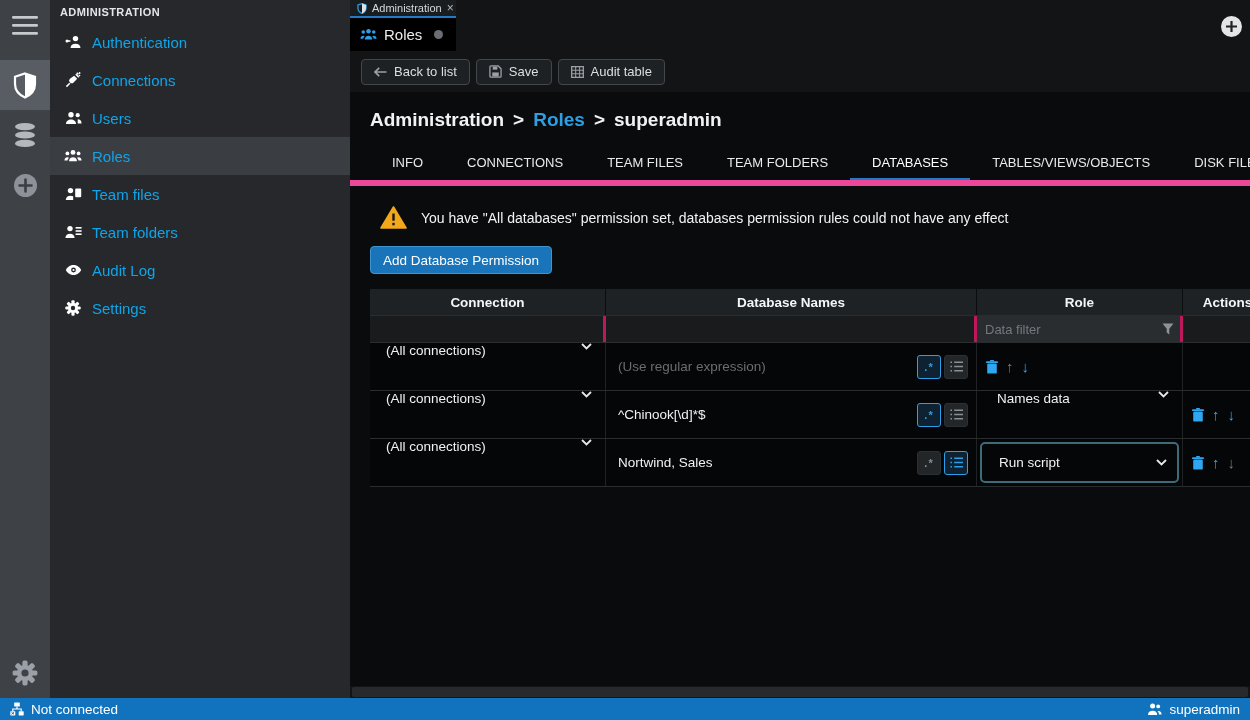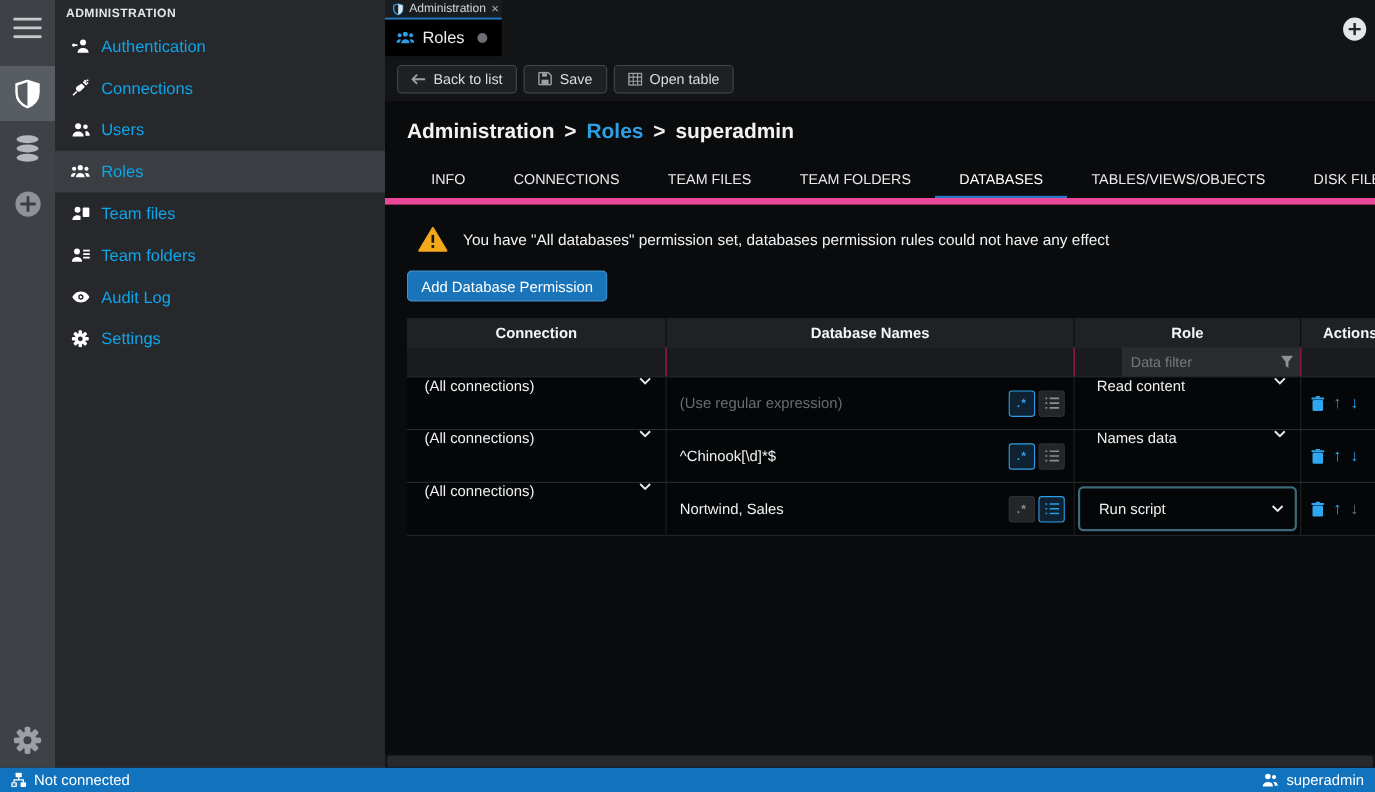--- a/index.html
+++ b/index.html
@@ -51,21 +51,21 @@
   .warnrow { display:flex; align-items:center; gap:14px; margin:20px 0 0 30px; font-size:14px; color:#f2f3f4; }
   .addbtn { margin:17px 0 0 20px; height:28px; padding:0 12px; background:#1a74ba; border:1px solid #3f93d0;
             border-radius:4px; color:#fff; font-size:13.5px; display:inline-flex; align-items:center; cursor:pointer; }
 
   .table { margin:15px 0 0 20px; width:903px; border-bottom:1px solid #2a2d30; }
   .tgrid { display:grid; grid-template-columns:236px 371px 206px 90px; }
   .thead { background:#1f2224; }
   .th { height:26px; display:flex; align-items:center; justify-content:center; font-size:13.5px; font-weight:bold;
         color:#f4f5f6; border-right:1px solid #0b0c0d; overflow:hidden; white-space:nowrap; }
   .tfilter { background:#191b1d; border-top:1px solid #2a2d30; }
-  .tf-cell { height:26px; border-right:1px solid #be185d; position:relative;padding-left:43px; }
+  .tf-cell { height:26px; border-right:3px solid #be185d; position:relative; }
   .filter-input { width:100%; height:100%; background:#2a2d30; border:none; outline:none;
                   padding:0 24px 0 8px; color:#c9cdd1; font-size:13px; font-family:"Liberation Sans",sans-serif; }
   .filter-input::placeholder { color:#74797d; }
   .funnel { position:absolute; right:6px; top:7px; }
 
   .trow { background:#050607; border-top:1px solid #2a2d30; height:48px; }
   .td { border-right:1px solid #202224; display:flex; align-items:center; overflow:hidden; }
   .sel { flex:1; height:100%; display:flex; align-items:flex-start; justify-content:space-between;
          padding:0 13px 0 16px; font-size:13.5px; color:#f0f1f2; cursor:pointer; white-space:nowrap; }
   .db-cell { padding:0 8px 0 12px; }
@@ -311,21 +311,21 @@
       </span>
       <span>Save</span>
     </div>
     <div class="tbtn">
       <span class="ticon">
         <svg width="13" height="12" viewBox="0 0 14 13">
             <rect x="0.7" y="0.7" width="12.6" height="11.6" fill="none" stroke="#9ba0a5" stroke-width="1.4"></rect>
             <path d="M0.7 4.5h12.6M0.7 8.5h12.6M5 0.7v11.6M9.3 0.7v11.6" stroke="#9ba0a5" stroke-width="1.1"></path>
           </svg>
       </span>
-      <span>Open table</span>
+      <span>Audit table</span>
     </div>
   </div>
 
   <div class="content">
 
     <div class="breadcrumb">
       <span>Administration</span>
       <span>&gt;</span>
       <span class="bc-link">Roles</span>
       <span>&gt;</span>
@@ -395,30 +395,20 @@
             </span>
           <span class="iconbtn">
             <span>
                 <svg width="13" height="11" viewBox="0 0 13 11" stroke="currentColor" stroke-width="1.5">
                   <path d="M4.2 1.2H13M4.2 5.5H13M4.2 9.8H13"></path>
                   <path d="M.4 1.2H2M.4 5.5H2M.4 9.8H2"></path>
                 </svg>
               </span>
           </span>
         </div>
-        <div class="td role-cell">
-          <div class="sel">
-            <span>Read content</span>
-            <span>
-                <svg width="11" height="7" viewBox="0 0 11 7">
-                  <path d="M1 1l4.5 4.5L10 1" fill="none" stroke="#e6e8ea" stroke-width="1.8"></path>
-                </svg>
-              </span>
-          </div>
-        </div>
         <div class="td act">
           <span class="trashbtn">
               <svg width="12" height="14" viewBox="0 0 12 14" fill="#2ea6f0">
                 <rect x="1.2" y="3.6" width="9.6" height="10" rx="1.2"></rect>
                 <rect x="0" y="1.3" width="12" height="1.8" rx="0.9"></rect>
                 <rect x="4" y="0" width="4" height="1.5" rx="0.7"></rect>
               </svg>
             </span>
           <span class="arrow disabled">↑</span>
           <span class="arrow">↓</span>

